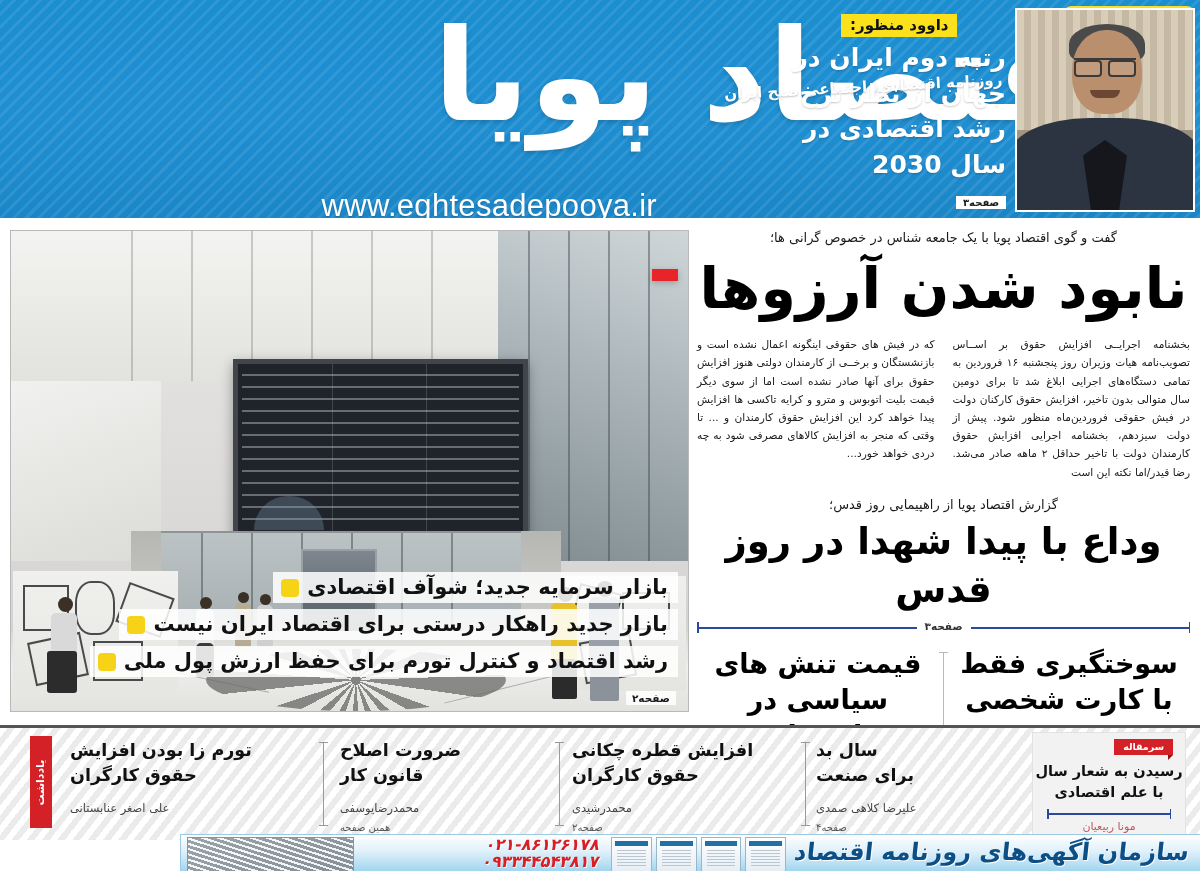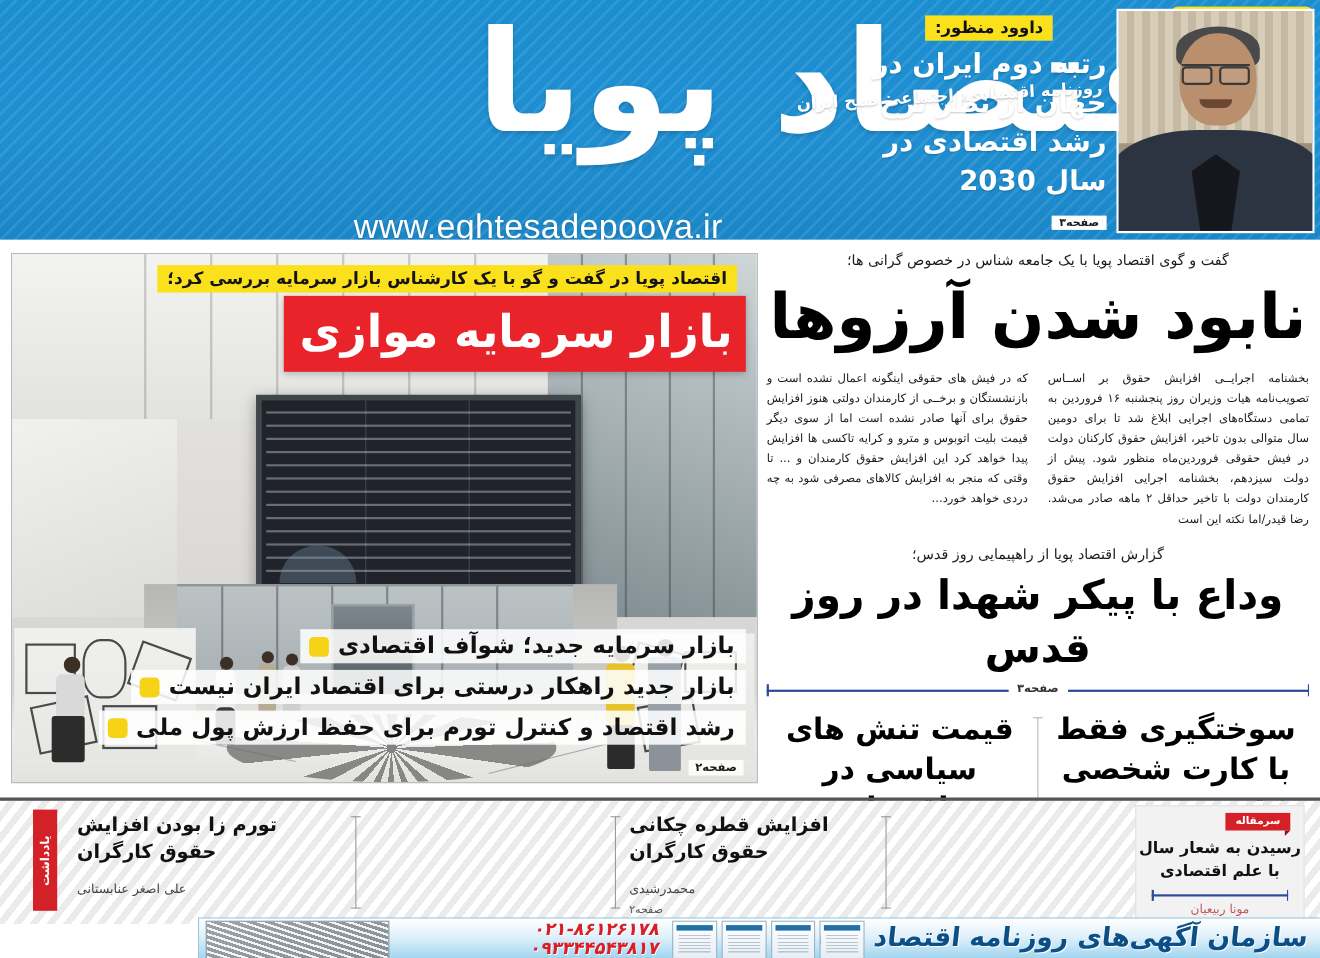--- a/index.html
+++ b/index.html
@@ -510,24 +510,22 @@
 
         <div class="p-body" style="left:540px;top:372px;width:26px;height:60px;background:#e8c22a;"></div>
         <div class="p-head" style="left:547px;top:356px;width:15px;height:15px;"></div>
         <div class="p-body" style="left:541px;top:428px;width:25px;height:40px;background:#2b2b2b;"></div>
 
         <div class="p-body" style="left:578px;top:366px;width:30px;height:66px;background:#9aa0a8;"></div>
         <div class="p-head" style="left:586px;top:350px;width:16px;height:16px;"></div>
         <div class="p-body" style="left:579px;top:428px;width:29px;height:42px;background:#8c929a;"></div>
       </div>
 
-      <div class="ph-kicker">اقتصاد پویا در گفت و گو با یک کارشناس بازار سرمایه بررسی کرد؛</div>
 
       <div class="ph-headline">
-        <span class="l2">بازار سرمایه موازی</span>
       </div>
 
       <div class="bullets">
         <div class="bullet">
           <span class="sq"></span>
           <span>بازار سرمایه جدید؛ شوآف اقتصادی</span>
         </div>
         <div style="clear:both"></div>
         <div class="bullet">
           <span class="sq"></span>
@@ -554,21 +552,21 @@
           <span>بخشنامه اجرایــی افزایش حقوق بر اســاس تصویب‌نامه هیات وزیران روز پنجشنبه ۱۶ فروردین به تمامی دستگاه‌های اجرایی ابلاغ شد تا برای دومین سال متوالی بدون تاخیر، افزایش حقوق کارکنان دولت در فیش حقوقی فروردین‌ماه منظور شود. پیش از دولت سیزدهم، بخشنامه اجرایی افزایش حقوق کارمندان دولت با تاخیر حداقل ۲ ماهه صادر می‌شد. رضا قیدر/اما نکته این است</span>
         </div>
         <div class="col">
           <span>که در فیش های حقوقی اینگونه اعمال نشده است و بازنشستگان و برخــی از کارمندان دولتی هنوز افزایش حقوق برای آنها صادر نشده است اما از سوی دیگر قیمت بلیت اتوبوس و مترو و کرایه تاکسی ها افزایش پیدا خواهد کرد این افزایش حقوق کارمندان و ... تا وقتی که منجر به افزایش کالاهای مصرفی شود به چه دردی خواهد خورد...</span>
         </div>
       </div>
 
 
       <div style="margin-top:16px">
         <div class="rk">گزارش اقتصاد پویا از راهپیمایی روز قدس؛</div>
-        <div class="rh rh-2">وداع با پیکر شهدا در روز قدس</div>
+        <div class="rh rh-2">وداع با پیدا شهدا در روز قدس</div>
         <div class="rule">
           <div class="ln"></div>
             <div class="cap-l"></div>
             <div class="cap-r"></div>
           <div class="pg">صفحه۳</div>
         </div>
       </div>
 
       <div class="sub-pair">
         <div class="sp">
@@ -600,32 +598,48 @@
         <span>رسیدن به شعار سال</span><br>
         <span>با علم اقتصادی</span>
       </div>
       <div class="edit-rule"></div>
       <div class="edit-author">
         <span>مونا ربیعیان</span><br>
         <span>سردبیر</span>
       </div>
     </div>
 
+    <div class="col-item" style="right:196px;">
+      <div class="ct">
+        <span>سال بد</span><br>
+        <span>برای صنعت</span>
+      </div>
+      <div class="ca">علیرضا کلاهی صمدی</div>
+      <div class="cp">صفحه۴</div>
+    </div>
     <div class="col-div" style="right:394px;"></div>
 
     <div class="col-item" style="right:420px;width:208px;">
       <div class="ct">
         <span>افزایش قطره چکانی</span><br>
         <span>حقوق کارگران</span>
       </div>
       <div class="ca">محمدرشیدی</div>
       <div class="cp">صفحه۲</div>
     </div>
     <div class="col-div" style="right:640px;"></div>
 
+    <div class="col-item" style="right:664px;width:196px;">
+      <div class="ct">
+        <span>ضرورت اصلاح</span><br>
+        <span>قانون کار</span>
+      </div>
+      <div class="ca">محمدرضایوسفی</div>
+      <div class="cp">همین صفحه</div>
+    </div>
     <div class="col-div" style="right:876px;"></div>
 
     <div class="col-item" style="right:900px;width:230px;">
       <div class="ct">
         <span>تورم زا بودن افزایش</span><br>
         <span>حقوق کارگران</span>
       </div>
       <div class="ca">علی اصغر عنابستانی</div>
     </div>
 

